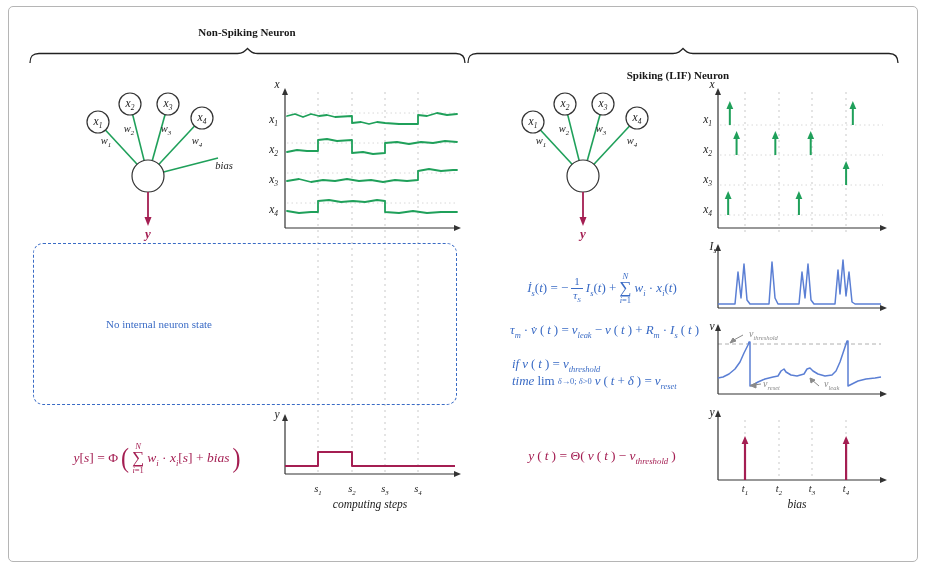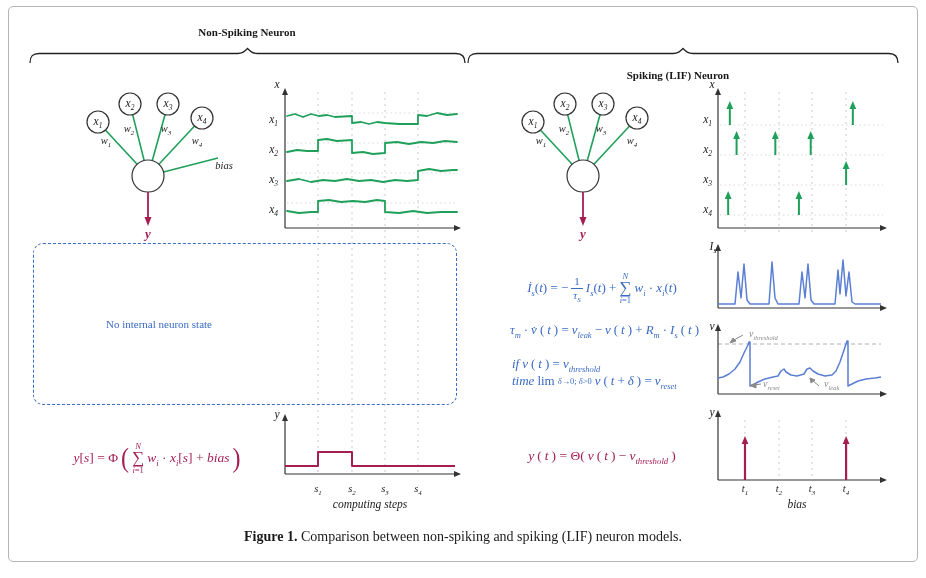--- a/index.html
+++ b/index.html
@@ -289,16 +289,13 @@
         <polygon points="137.70000000000002,34 144.50000000000003,34 141.10000000000002,26" fill="#a41e52"></polygon>
       </g>
   </svg>
   <div class="lbl" style="left:703px;top:406px;width:18px;">y</div>
   <div class="lbl small" style="left:735px;top:483px;width:20px;">t<sub>1</sub></div>
   <div class="lbl small" style="left:769px;top:483px;width:20px;">t<sub>2</sub></div>
   <div class="lbl small" style="left:802px;top:483px;width:20px;">t<sub>3</sub></div>
   <div class="lbl small" style="left:836px;top:483px;width:20px;">t<sub>4</sub></div>
   <div class="lbl" style="left:760px;top:498px;width:74px;">bias</div>
 
-  <div class="caption" style="top:529px;">
-    <b>Figure 1.</b><span> Comparison between non-spiking and spiking (LIF) neuron models.</span>
-  </div>
 </div>
 
 </body></html>

